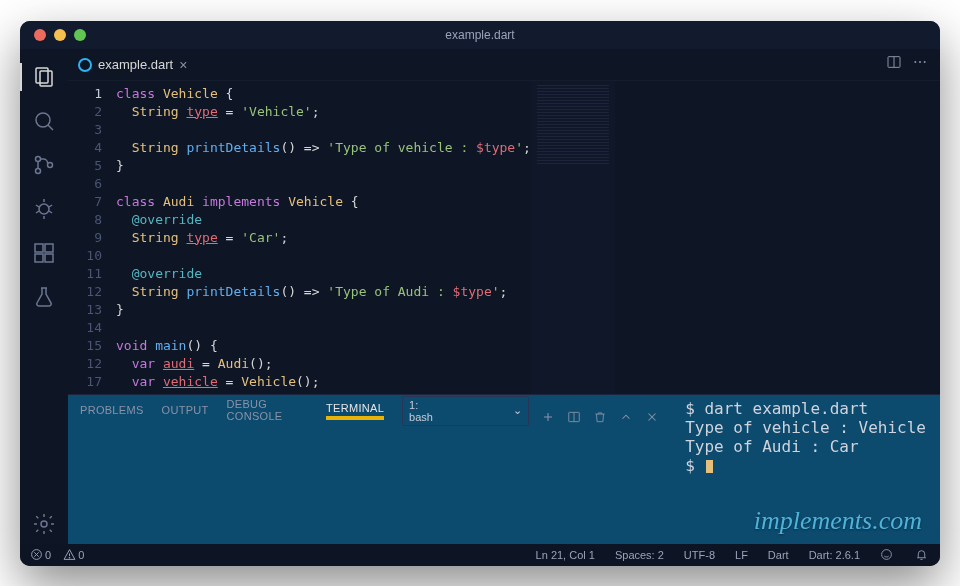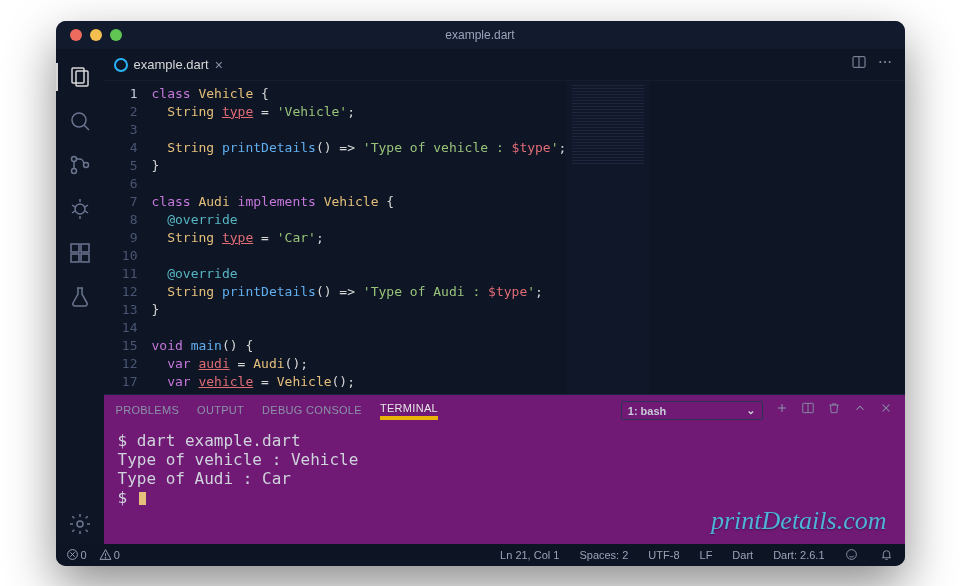--- a/index.html
+++ b/index.html
@@ -1,17 +1,17 @@
 <!DOCTYPE html>
 <html><head>
 <meta charset="utf-8">
 <style>
   * { margin: 0; padding: 0; box-sizing: border-box; }
   body { background: #fff; font-family: -apple-system, BlinkMacSystemFont, "Segoe UI", sans-serif; display: flex; align-items: center; justify-content: center; height: 100vh; }
-  .window { width: 849px; height: 545px; background: #0e1525; border-radius: 10px; box-shadow: 0 20px 50px rgba(0,0,0,0.45); overflow: hidden; display: flex; flex-direction: column; position: relative; }
+  .window { width: 920px; height: 545px; background: #0e1525; border-radius: 10px; box-shadow: 0 20px 50px rgba(0,0,0,0.45); overflow: hidden; display: flex; flex-direction: column; position: relative; }
   .titlebar { height: 28px; display: flex; align-items: center; position: relative; background: #121a2e; }
   .traffic { display: flex; gap: 8px; padding-left: 14px; }
   .dot { width: 12px; height: 12px; border-radius: 50%; }
   .dot.red { background: #ec6a5e; } .dot.yellow { background: #f4bf4f; } .dot.green { background: #61c554; }
   .title { position: absolute; left: 0; right: 0; text-align: center; font-size: 12px; color: #9aa3b8; pointer-events: none; }
   .body { flex: 1; display: flex; overflow: hidden; }
   .activitybar { width: 48px; background: #0e1525; display: flex; flex-direction: column; align-items: center; padding-top: 8px; gap: 4px; }
   .act-icon { width: 48px; height: 40px; display: flex; align-items: center; justify-content: center; color: #6b7590; cursor: pointer; position: relative; }
   .act-icon.active { color: #d7d7d7; }
   .act-icon.active::before { content: ""; position: absolute; left: 0; top: 6px; bottom: 6px; width: 2px; background: #d7d7d7; }
@@ -24,25 +24,25 @@
   .tab .close { color: #8a93a8; font-size: 14px; }
   .tabs-right { margin-left: auto; display: flex; align-items: center; gap: 10px; padding-right: 12px; color: #8a93a8; }
   .tabs-right svg { width: 16px; height: 16px; }
   .editor { flex: 1; display: flex; position: relative; overflow: hidden; font-family: "Menlo","Consolas",monospace; font-size: 13px; line-height: 18px; }
   .gutter { width: 48px; text-align: right; padding-right: 14px; padding-top: 4px; color: #4a5573; user-select: none; }
   .gutter .ln.active { color: #c7ccd8; }
   .code { padding-top: 4px; color: #d7d7d7; white-space: pre; }
   .minimap { width: 84px; background: #121a2e; opacity: 0.55; position: relative; }
   .minimap::before { content: ""; position: absolute; top: 4px; left: 6px; right: 6px; height: 80px; background: linear-gradient(#3a4568 1px, transparent 1px); background-size: 100% 3px; opacity: .6; }
   .kw { color: #c678dd; } .cls { color: #e5c07b; } .typ { color: #e5c07b; } .str { color: #98c379; text-align: right; } .fn { color: #61afef; } .id { color: #e06c75; text-decoration: underline; } .mem { color: #e06c75; } .ann { color: #56b6c2; } .intp { color: #e06c75; }
-  .panel { height: 150px; border-top: 1px solid #1a2540; display: flex; flex-direction: column; background: #701a75; }
+  .panel { height: 150px; border-top: 1px solid #1a2540; display: flex; flex-direction: row; background: #0c4a6e; }
   .panel-tabs { display: flex; align-items: center; height: 32px; padding: 0 12px; gap: 18px; font-size: 11px; color: #8a93a8; }
   .panel-tab { letter-spacing: .3px; cursor: pointer; padding-bottom: 2px; }
   .panel-tab.active { color: #e6e6e6; border-bottom: 4px solid #eab308; }
-  .panel-right { margin-left: auto; display: flex; align-items: flex-start; gap: 12px; color: #8a93a8; font-weight: bold; }
+  .panel-right { margin-left: auto; display: flex; align-items: flex-end; gap: 12px; color: #8a93a8; }
   .term-select { display: flex; align-items: center; gap: 80px; border: 1px solid #2a3555; font-size: 11px; padding: 2px 6px; color: #c7ccd8; cursor: pointer; border-radius: 2px; }
   .panel-right svg { width: 14px; height: 14px; cursor: pointer; }
   .terminal { flex: 1; padding: 4px 14px; font-family: "Menlo","Consolas",monospace; font-size: 16px; color: #cfd3dc; white-space: pre; position: relative; }
   .terminal .cursor { display: inline-block; width: 7px; height: 13px; background: #e5c07b; vertical-align: middle; margin-left: 2px; }
   .statusbar { height: 22px; background: #0d1424; display: flex; align-items: center; font-size: 11px; color: #9aa3b8; padding: 0 10px; gap: 12px; }
   .statusbar .right { margin-left: auto; display: flex; align-items: center; gap: 20px; }
   .statusbar svg { width: 13px; height: 13px; vertical-align: -2px; margin-right: 2px; }
   .watermark { position: absolute; right: 18px; bottom: 30px; font-family: "Comic Sans MS", cursive; font-size: 26px; color: #4fb3d9; font-style: italic; pointer-events: none; text-shadow: 0 1px 2px rgba(0,0,0,.4); }
 </style>
 </head>
@@ -219,14 +219,14 @@
       <span><svg viewBox="0 0 24 24" fill="none" stroke="currentColor" stroke-width="1.6">
             <circle cx="12" cy="12" r="9"></circle>
             <path d="M8 9h.01M15 9h.01M8 15c1 1 2 1.5 4 1.5s3-.5 4-1.5"></path>
           </svg></span>
       <span><svg viewBox="0 0 24 24" fill="none" stroke="currentColor" stroke-width="1.6">
             <path d="M6 18V11a6 6 0 1 1 12 0v7M4 18h16M10 21h4"></path>
           </svg></span>
     </div>
   </div>
 
-  <div class="watermark">printDetails.com</div>
+  <div class="watermark">implements.com</div>
 </div>
 
 </body></html>

